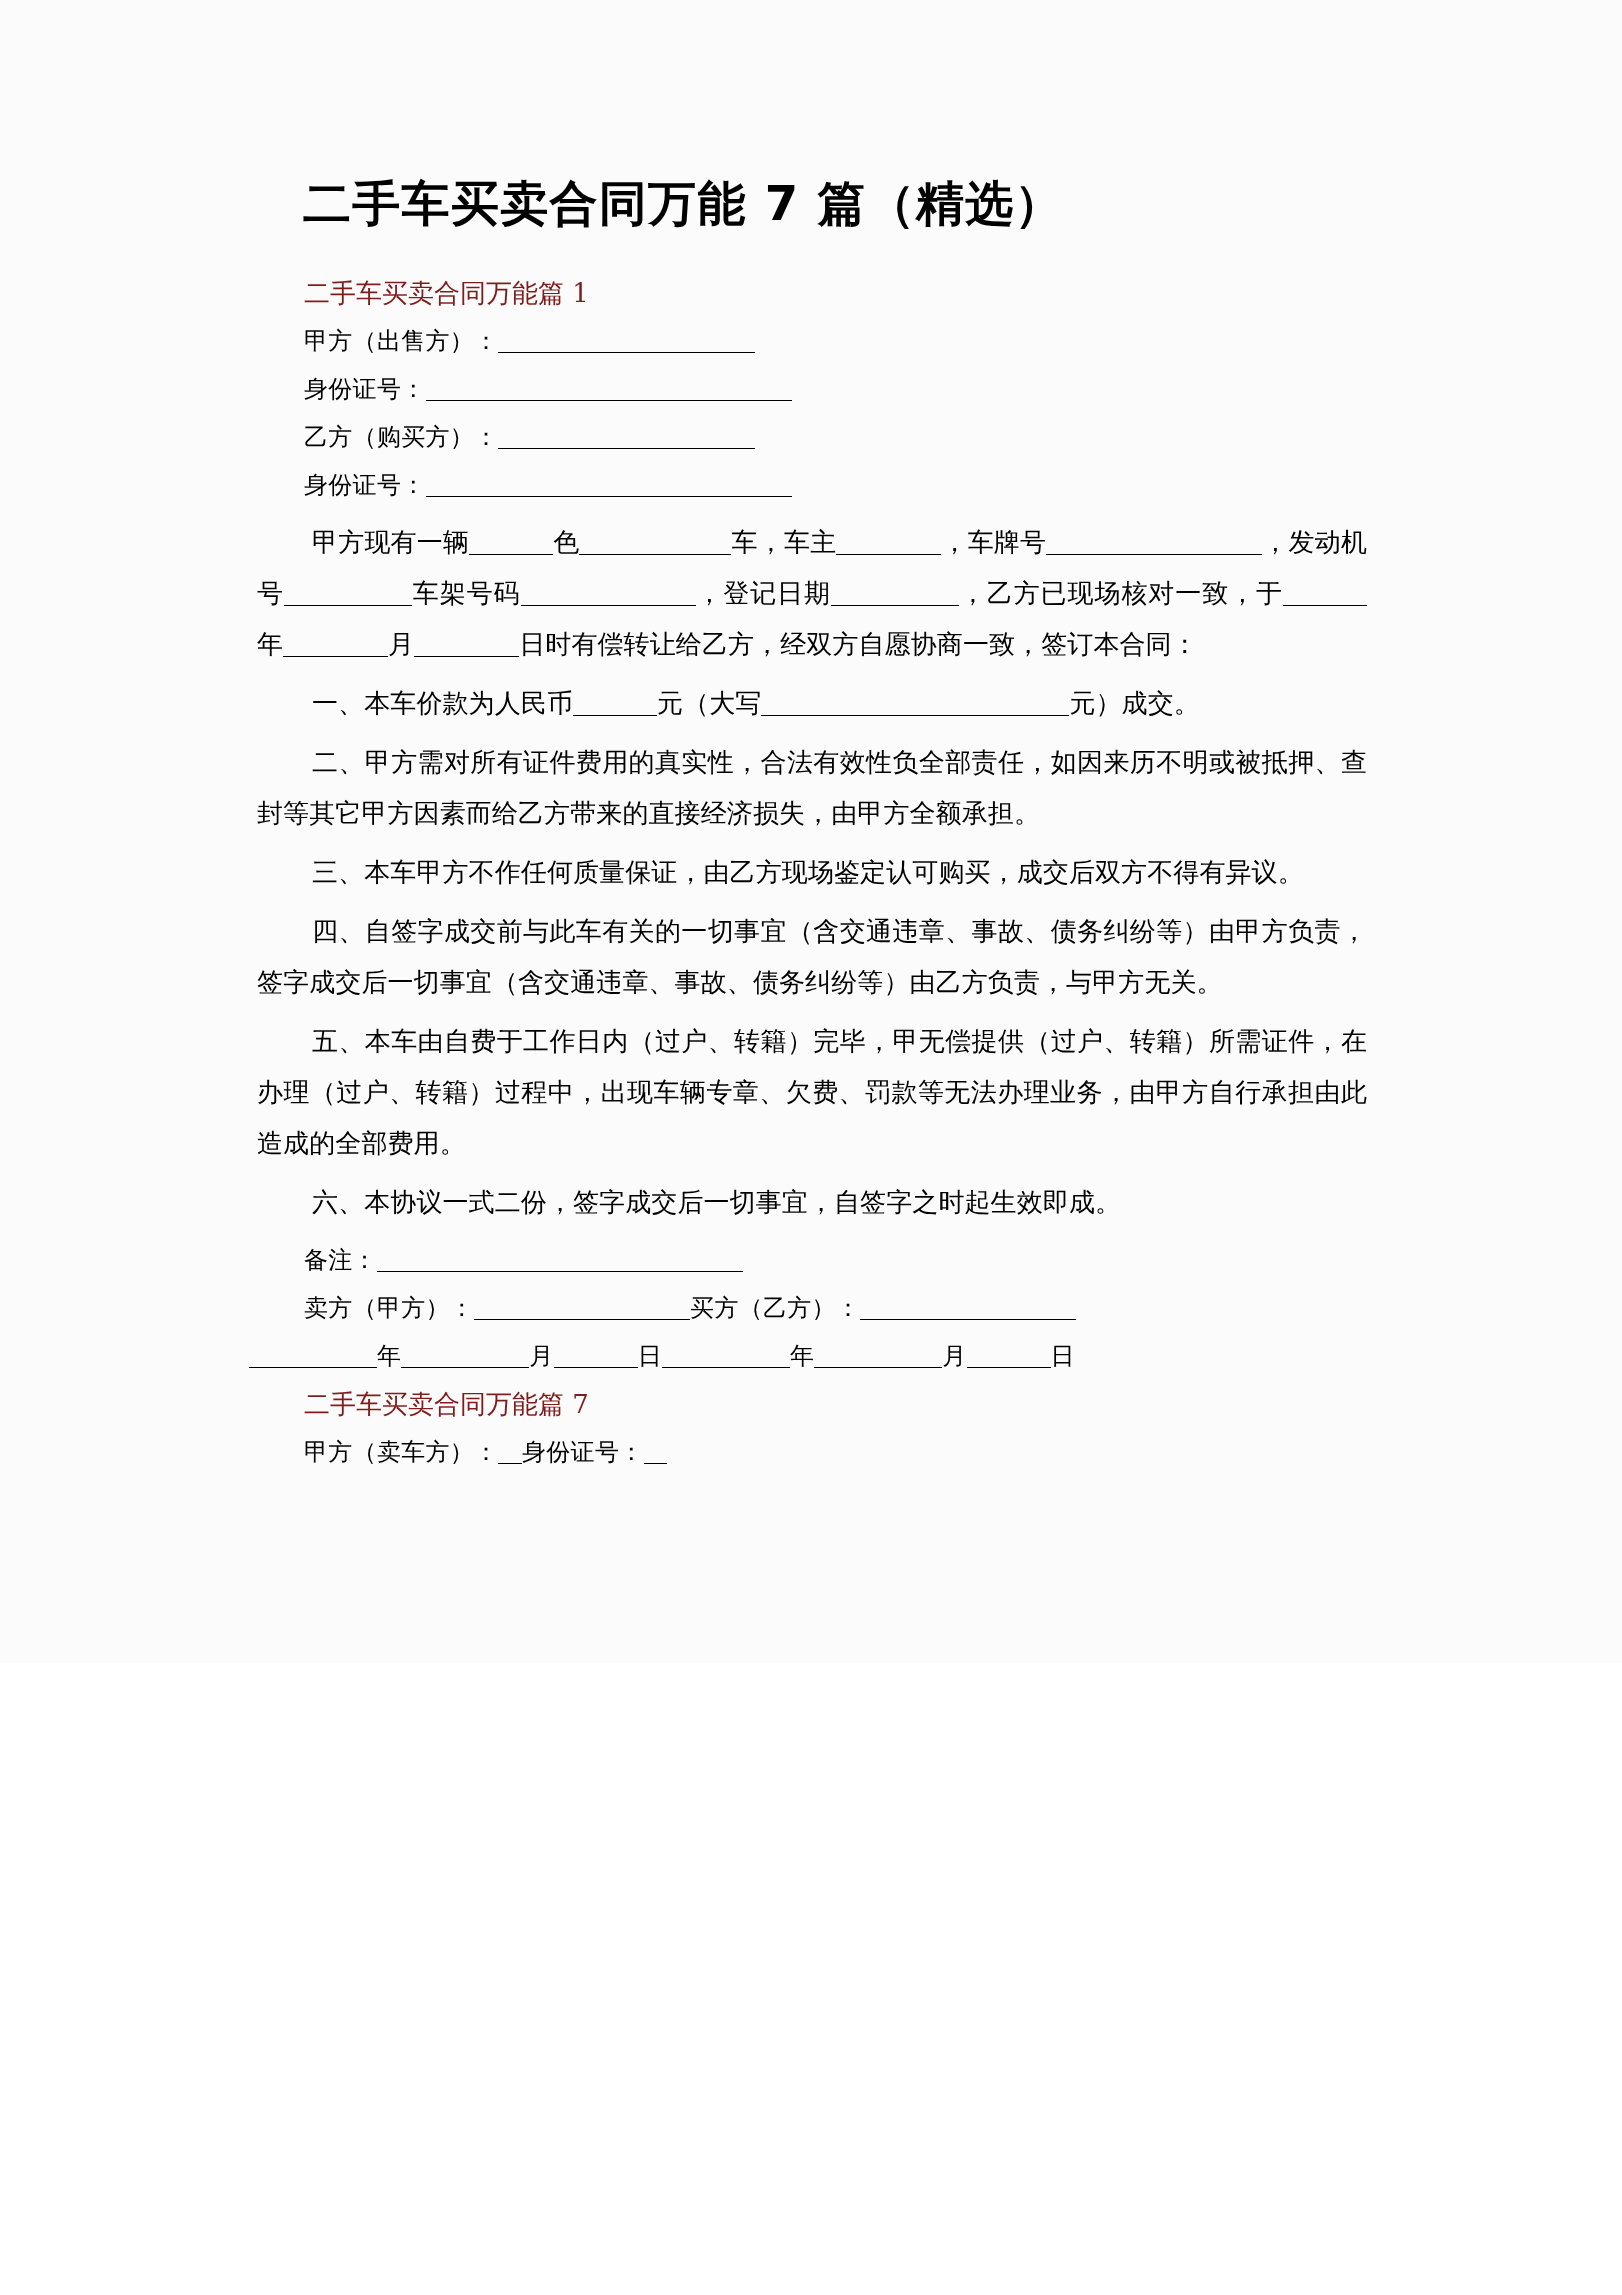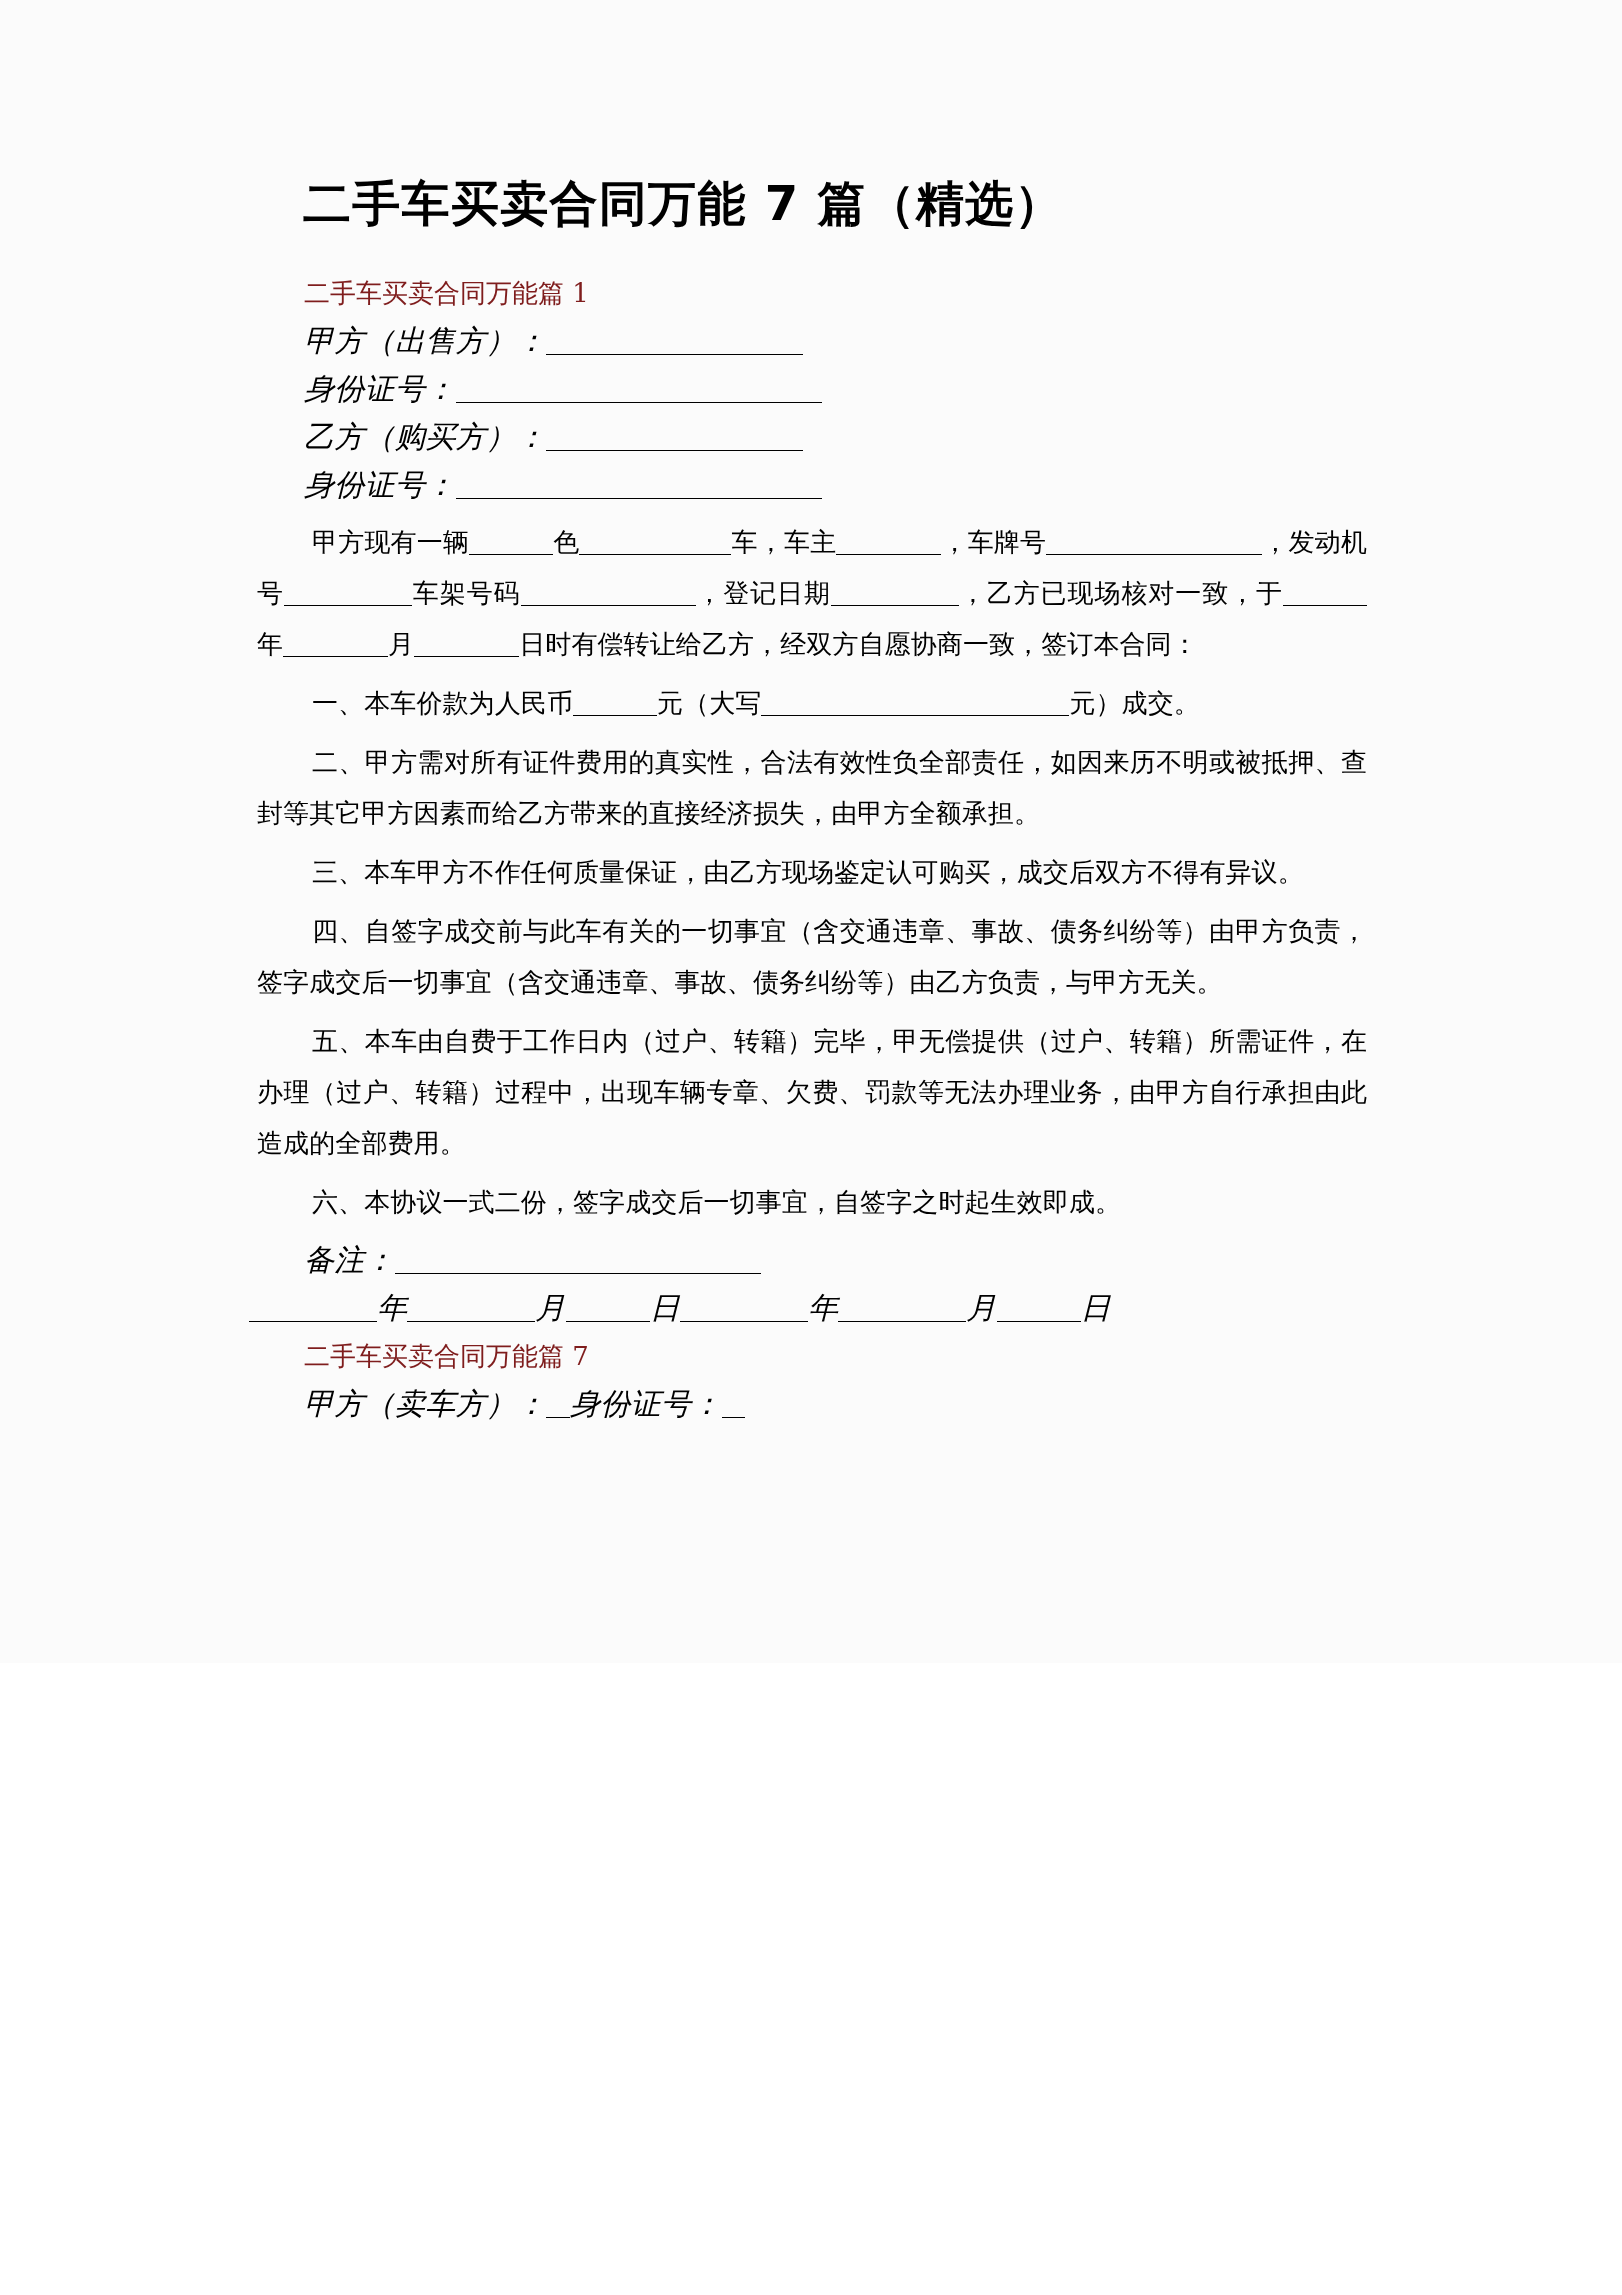--- a/index.html
+++ b/index.html
@@ -34,26 +34,25 @@
     color: #000000;
     letter-spacing: 1.3px;
     margin: 0;
     padding-top: 177px;
     padding-left: 54px;
     white-space: nowrap;
   }
 
   
   .line {
-    font-size: 30px;
+    font-size: 24px;
     line-height: 48px;
     color: #000000;
     white-space: nowrap;
     letter-spacing: 0.3px;
-    font-style: italic;
   }
   .sec-head {
     font-size: 26px;
     line-height: 48px;
     color: #7f1d1d;
     white-space: nowrap;
     padding-left: 55px;
   }
   .field-line {
     padding-left: 55px;
@@ -130,20 +129,23 @@
     <p class="para">四、自签字成交前与此车有关的一切事宜（含交通违章、事故、债务纠纷等）由甲方负责，签字成交后一切事宜（含交通违章、事故、债务纠纷等）由乙方负责，与甲方无关。</p>
 
     <p class="para">五、本车由自费于工作日内（过户、转籍）完毕，甲无偿提供（过户、转籍）所需证件，在办理（过户、转籍）过程中，出现车辆专章、欠费、罚款等无法办理业务，由甲方自行承担由此造成的全部费用。</p>
 
     <p class="para">六、本协议一式二份，签字成交后一切事宜，自签字之时起生效即成。</p>
 
     <div class="line field-line">
       <span>备注：</span><span class="blank b-4xl" style="width:366px"></span>
     </div>
 
+    <div class="line field-line">
+      <span>卖方（甲方）：</span><span class="blank b-xl"></span><span>买方（乙方）：</span><span class="blank b-xl"></span>
+    </div>
 
     <div class="line">
       <span class="blank b-m"></span><span>年</span><span class="blank b-m"></span><span>月</span><span class="blank b-s"></span><span>日</span><span class="blank b-m"></span><span>年</span><span class="blank b-m"></span><span>月</span><span class="blank b-s"></span><span>日</span>
     </div>
 
     <div class="sec-head">二手车买卖合同万能篇 7</div>
 
     <div class="line field-line">
       <span>甲方（卖车方）：</span><span class="blank b-xxs"></span><span>身份证号：</span><span class="blank b-xxs"></span>
     </div>

